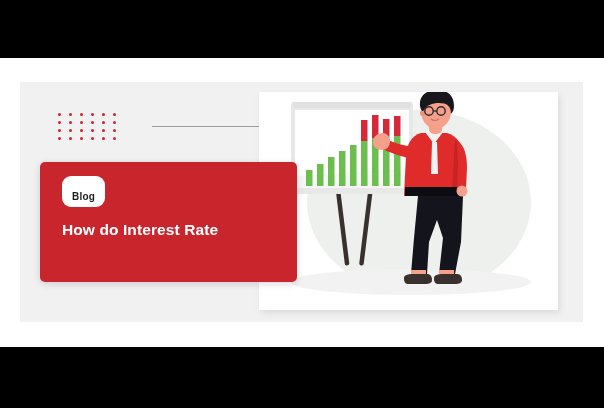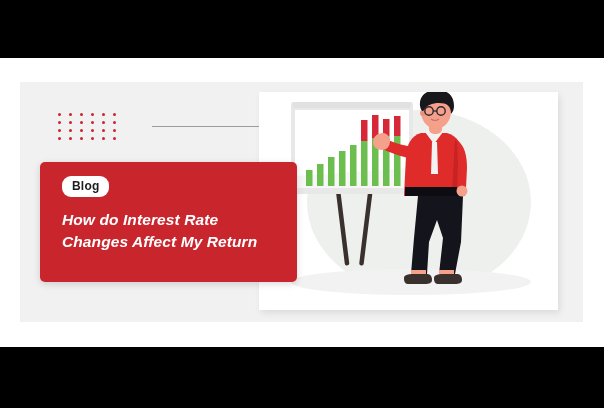--- a/index.html
+++ b/index.html
@@ -104,35 +104,34 @@
     border-radius: 5px;
     box-shadow: 0 2px 7px rgba(0,0,0,0.15);
     z-index: 10;
     box-sizing: border-box;
     padding: 14px 22px 0 22px;
   }
   .badge {
     display: inline-block;
     background: #ffffff;
     color: #1d1d1d;
-    font-size: 12px;
+    font-size: 10px;
     font-weight: bold;
     line-height: 1;
-    padding: 4px 10px 5px 10px;
+    padding: 16px 10px 5px 10px;
     border-radius: 9px;
     letter-spacing: 0.2px;
   }
   .title-text {
     margin-top: 12px;
     color: #ffffff;
     font-size: 15.5px;
     font-weight: bold;
     line-height: 1.42;
     letter-spacing: 0.1px;
-    font-style: italic;
   }
 </style>
 </head>
 <body>
 
 <div class="letterbox top"></div>
 <div class="letterbox bottom"></div>
 
 <div class="page">
 
@@ -244,17 +243,16 @@
 
         <path d="M172 27 Q176 30 180 27" stroke="#c9726a" stroke-width="1.2" fill="none"></path>
       </g>
     </svg>
   </div>
 
   <div class="title-card">
     <span class="badge">Blog</span>
     <div class="title-text">
       <div>How do Interest Rate</div>
-      <div>Changes Affect My Return</div>
     </div>
   </div>
 
 </div>
 
 </body></html>

